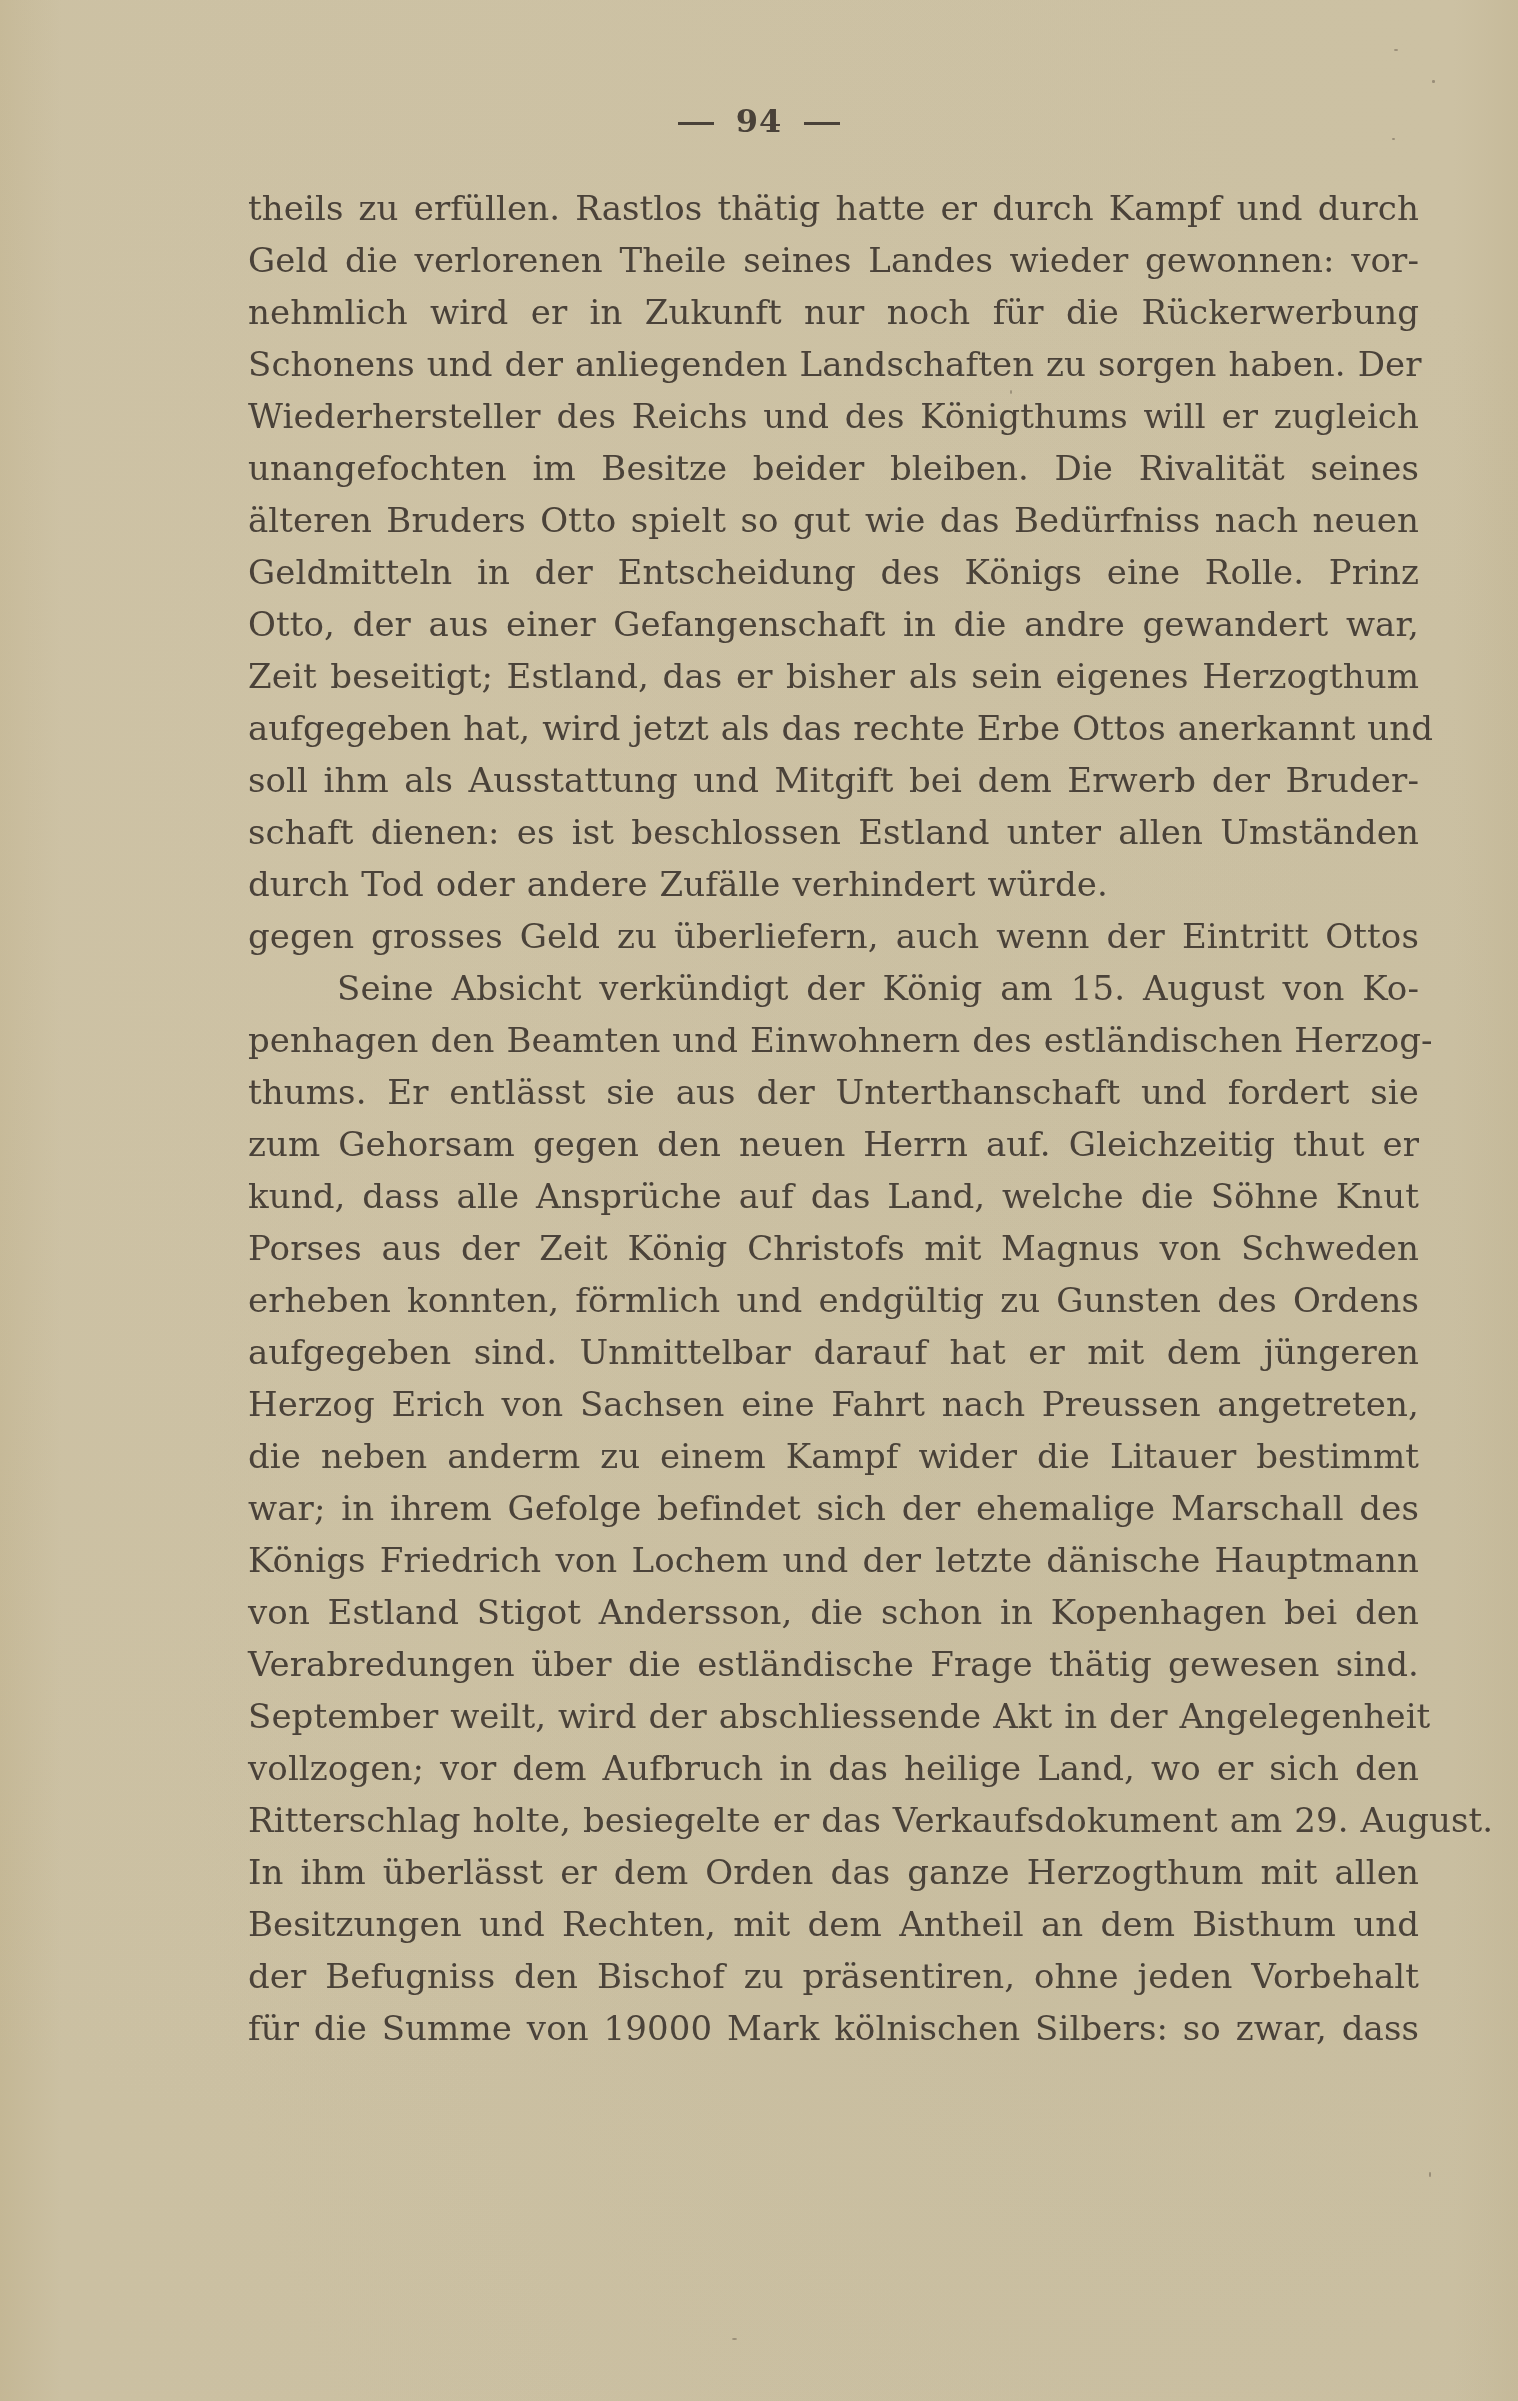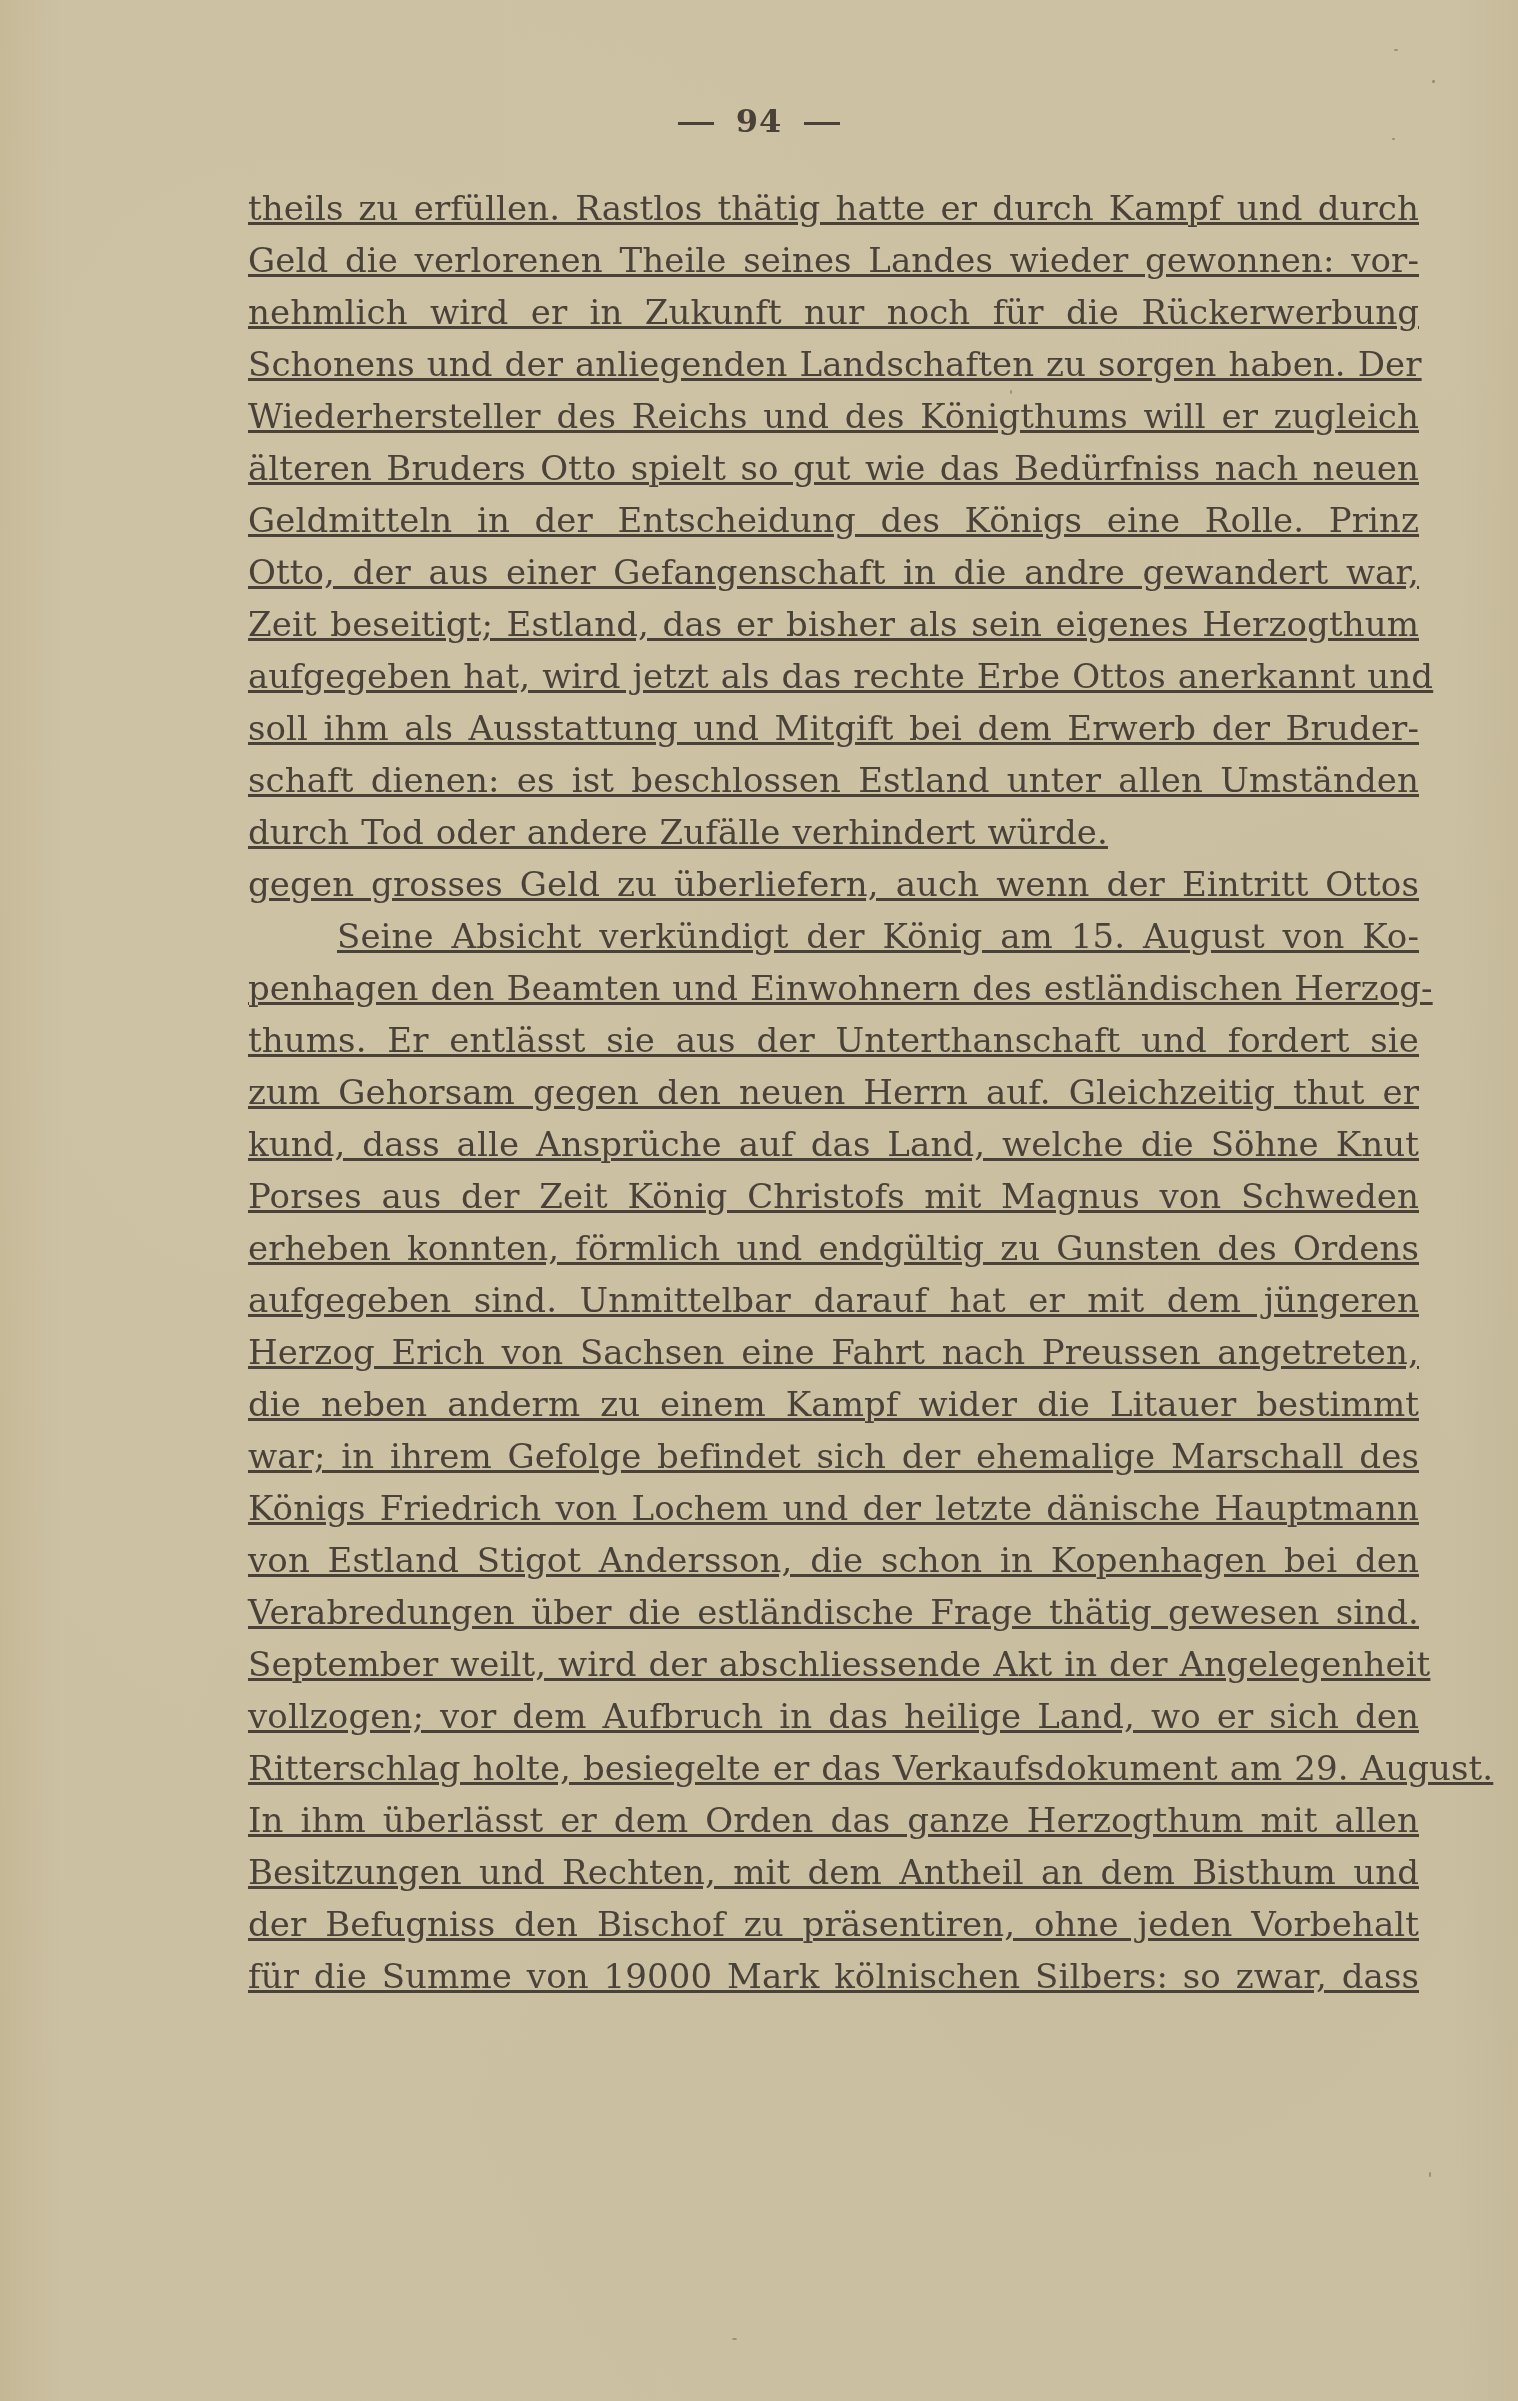--- a/index.html
+++ b/index.html
@@ -47,21 +47,20 @@
     .line {
       display: block;
       height: 52px;
       line-height: 52px;
       font-size: 34px;
       white-space: nowrap;
       text-align: justify;
       text-align-last: justify;
       letter-spacing: 0.1px;
       word-spacing: 1px;
-      text-decoration: underline;
     }
     .line.last {
       text-align-last: left;
     }
     .line.indent {
       padding-left: 89px;
     }
     .specks span {
       position: absolute;
       background: #6f6555;
@@ -76,20 +75,21 @@
   <span class="dash"></span><span>94</span><span class="dash"></span>
 </div>
 
 <div class="text-block" id="text-block">
     <div>
       <span class="line">theils zu erfüllen. Rastlos thätig hatte er durch Kampf und durch</span>
       <span class="line">Geld die verlorenen Theile seines Landes wieder gewonnen: vor-</span>
       <span class="line">nehmlich wird er in Zukunft nur noch für die Rückerwerbung</span>
       <span class="line">Schonens und der anliegenden Landschaften zu sorgen haben. Der</span>
       <span class="line">Wiederhersteller des Reichs und des Königthums will er zugleich</span>
+      <span class="line">unangefochten im Besitze beider bleiben. Die Rivalität seines</span>
       <span class="line">älteren Bruders Otto spielt so gut wie das Bedürfniss nach neuen</span>
       <span class="line">Geldmitteln in der Entscheidung des Königs eine Rolle. Prinz</span>
       <span class="line">Otto, der aus einer Gefangenschaft in die andre gewandert war,</span>
       <span class="line">Zeit beseitigt; Estland, das er bisher als sein eigenes Herzogthum</span>
       <span class="line">aufgegeben hat, wird jetzt als das rechte Erbe Ottos anerkannt und</span>
       <span class="line">soll ihm als Ausstattung und Mitgift bei dem Erwerb der Bruder-</span>
       <span class="line">schaft dienen: es ist beschlossen Estland unter allen Umständen</span>
       <span class="line last">durch Tod oder andere Zufälle verhindert würde.</span>
       <span class="line">gegen grosses Geld zu überliefern, auch wenn der Eintritt Ottos</span>
     </div>

